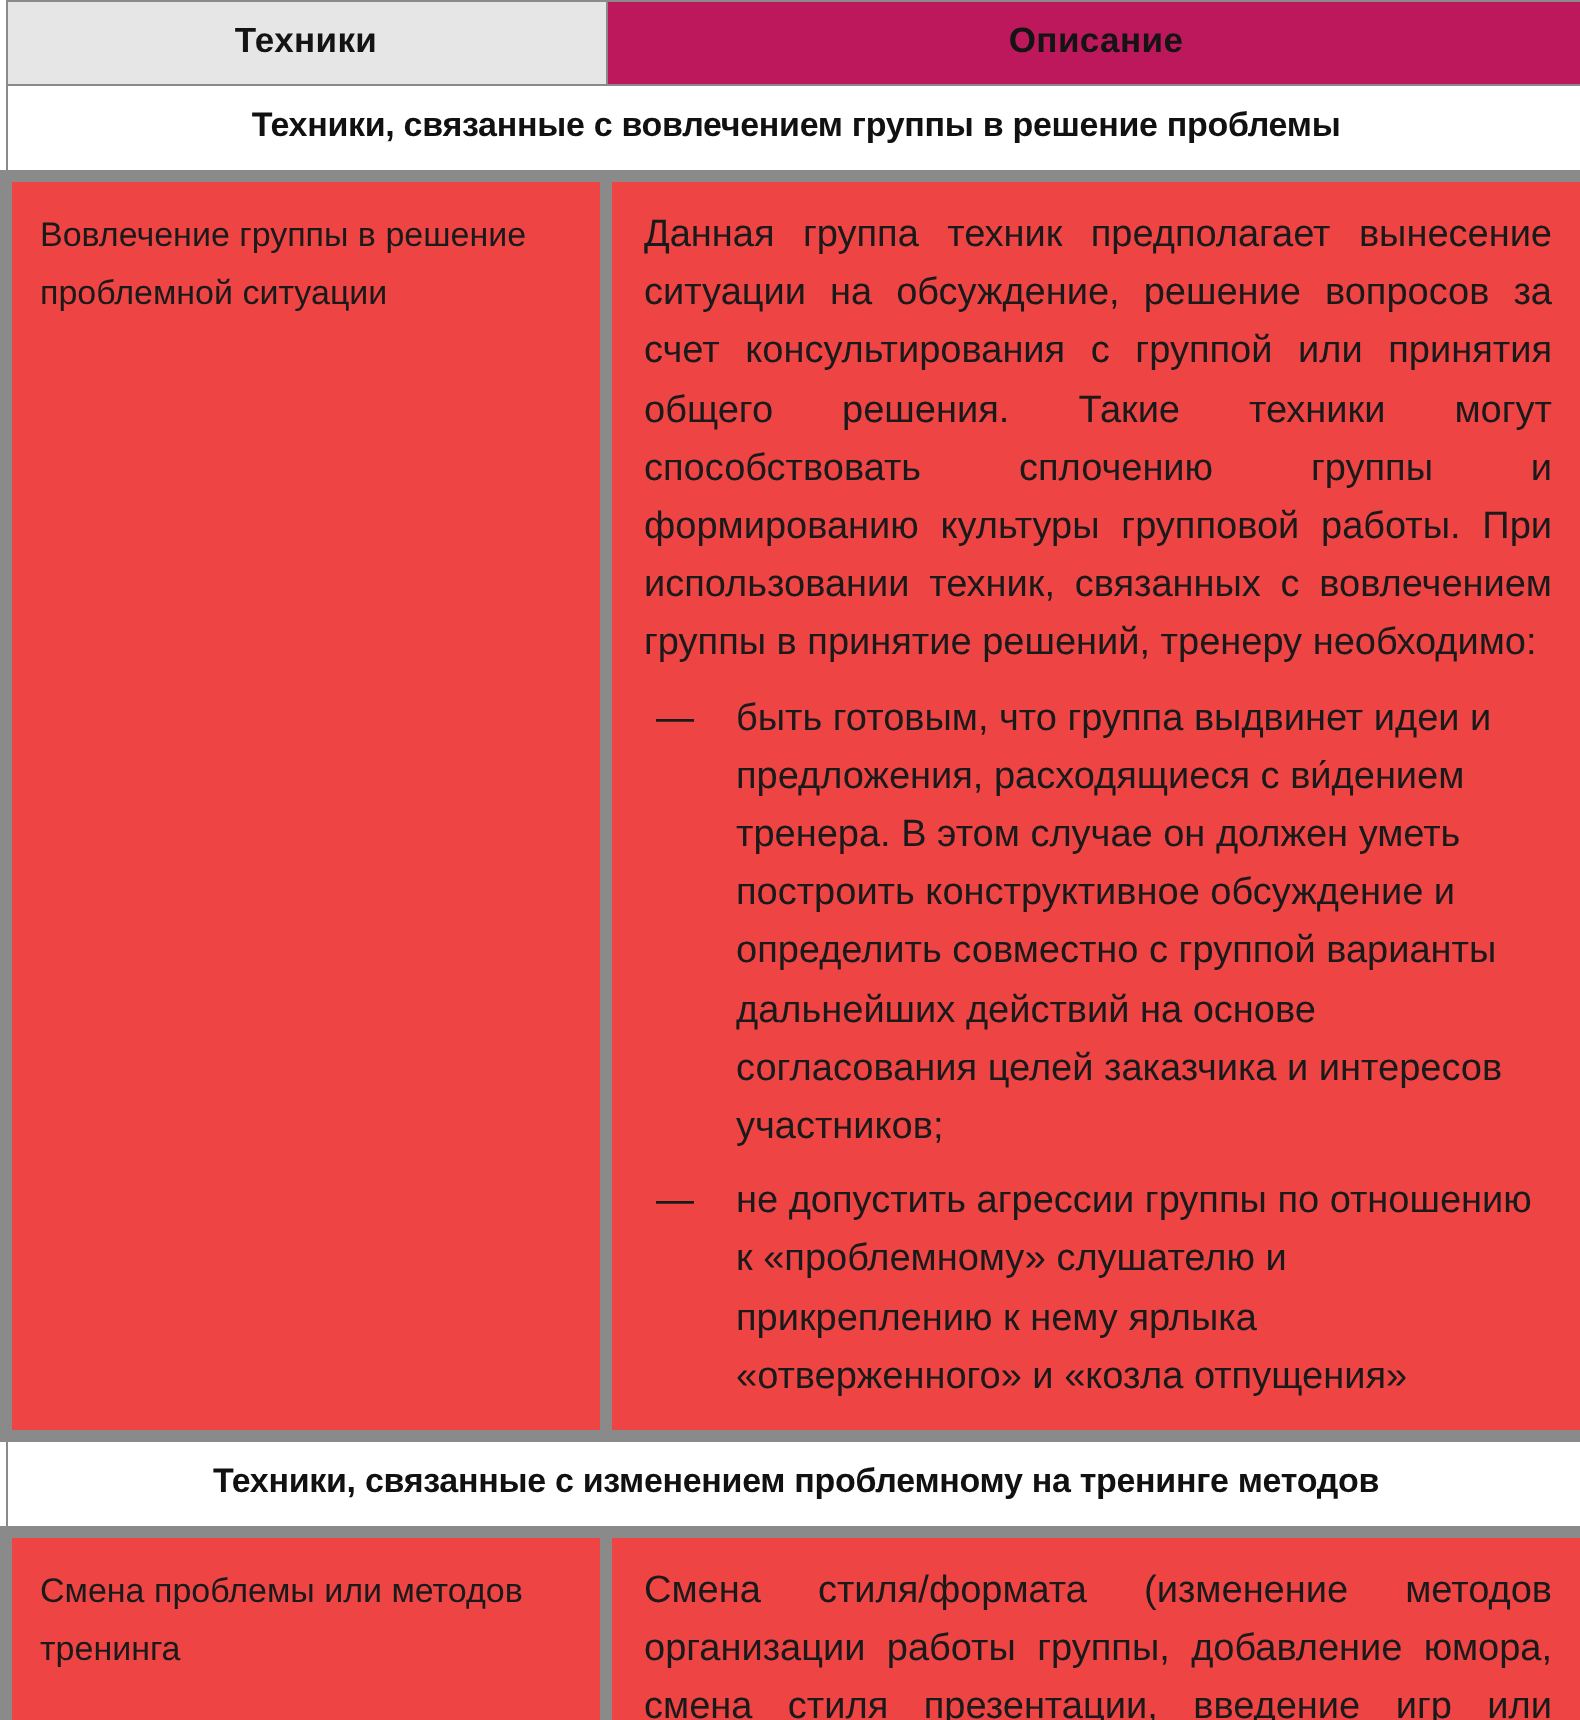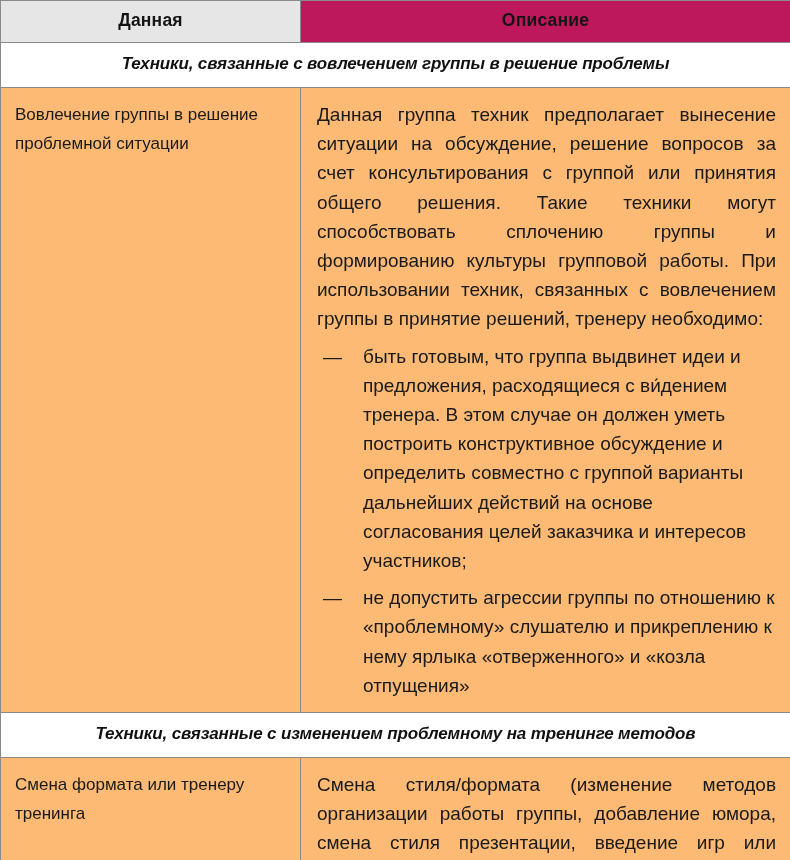--- a/index.html
+++ b/index.html
@@ -52,33 +52,32 @@
   tr.section-row td {
     border: 1px solid #8a8a8a;
     background: #ffffff;
     text-align: center;
     padding: 10px 10px 12px 10px;
     height: 45px;
     box-sizing: border-box;
   }
   .section-title {
     font-weight: bold;
-    font-style: italic;
     font-size: 17px;
     font-stretch: condensed;
     letter-spacing: -0.15px;
     color: #111111;
     white-space: nowrap;
   }
 
   
   tr.data-row td {
-    border: 1px solid #15803d;
+    border: 6px solid #15803d;
     vertical-align: top;
-    background: #fdba74;
+    background: #ef4444;
   }
   td.cell-tech {
     padding: 12px 14px 12px 14px;
     font-size: 17px;
     line-height: 29px;
   }
   td.cell-desc {
     padding: 12px 14px 12px 16px;
     font-size: 19px;
     line-height: 29.2px;
@@ -115,21 +114,21 @@
 
 <div class="table-wrap">
   <table class="tech-table">
     <colgroup>
       <col class="c-tech">
       <col class="c-desc">
     </colgroup>
 
     <thead>
       <tr class="header-row">
-        <th style="background: rgb(230, 230, 230); border-color: rgb(138, 138, 138);">Данная</th>
+        <th style="background: rgb(230, 230, 230); border-color: rgb(138, 138, 138);">Техники</th>
         <th style="background: #be185d; border-color: rgb(138, 138, 138);">Описание</th>
       </tr>
     </thead>
 
     <tbody>
 
       <tr class="section-row">
         <td colspan="2" style="border-color: rgb(138, 138, 138);">
           <span class="section-title">Техники, связанные с вовлечением группы в решение проблемы</span>
         </td>
@@ -155,21 +154,21 @@
       </tr>
 
       <tr class="section-row">
         <td colspan="2" style="border-color: rgb(138, 138, 138);">
           <span class="section-title">Техники, связанные с изменением проблемному на тренинге методов</span>
         </td>
       </tr>
 
       <tr class="data-row">
         <td class="cell-tech" style="border-color: rgb(138, 138, 138);">
-          <span>Смена формата или тренеру тренинга</span>
+          <span>Смена проблемы или методов тренинга</span>
         </td>
         <td class="cell-desc" style="border-color: rgb(138, 138, 138);">
           <p class="para">Смена стиля/формата (изменение методов организации работы группы, добавление юмора, смена стиля презентации, введение игр или работы в группах и т. д.). Например, активность участников можно повысить, заменив формат общего обсуждения работой в малых группах. Слишком активные участники могут быть «усмирены» за счет введения регламента либо формата, при котором все высказываются по кругу</p>
         </td>
       </tr>
 
     </tbody>
   </table>
 </div>
 

